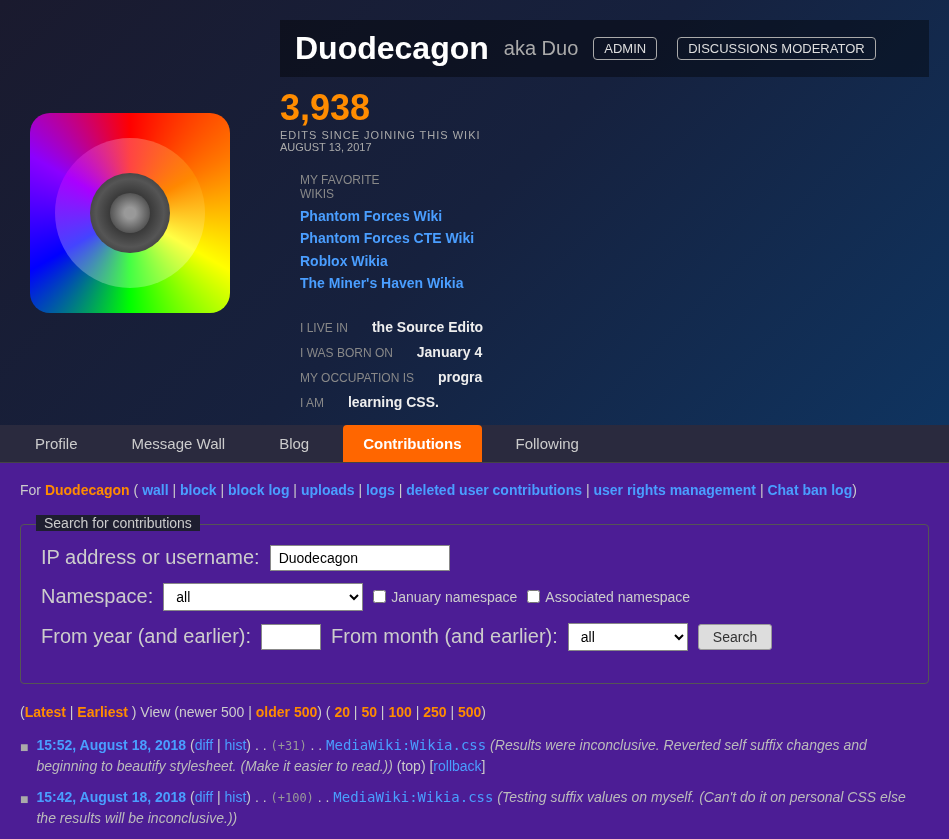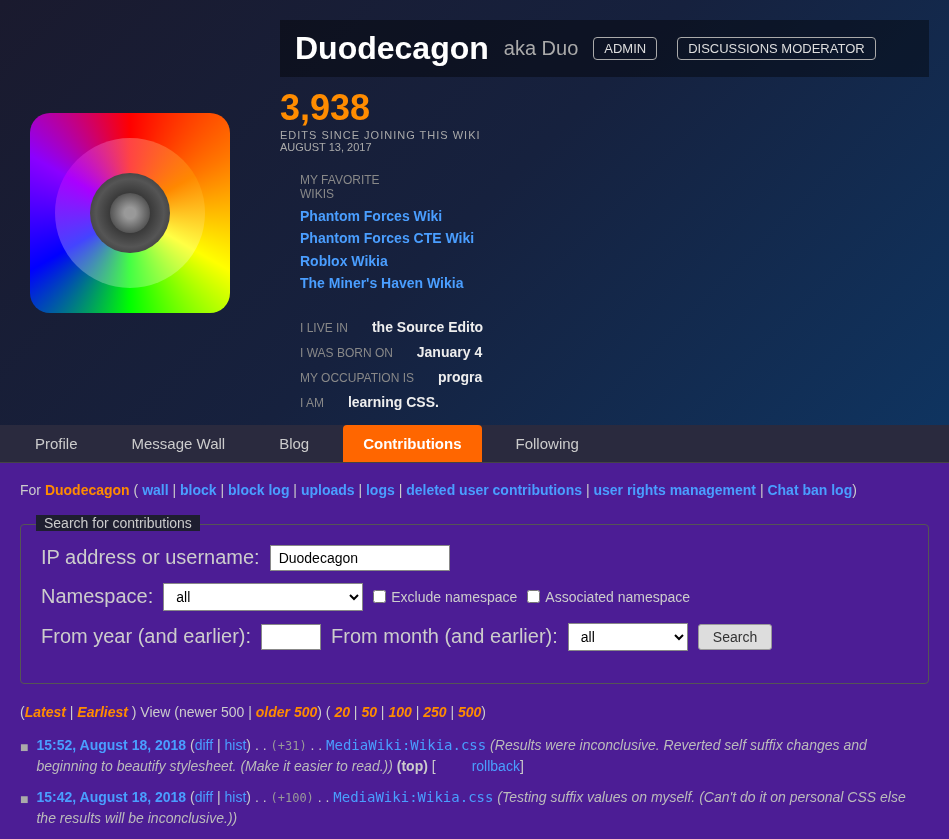--- a/index.html
+++ b/index.html
@@ -311,21 +311,20 @@
     .results-nav {
       font-size: 14px;
       margin-bottom: 15px;
       color: #ccc;
     }
 
     .results-nav a {
       color: #ff8c00;
       text-decoration: none;
       font-weight: bold;
-      font-style: italic;
     }
 
     .result-list {
       list-style: none;
       padding: 0;
     }
 
     .result-item {
       display: flex;
       align-items: flex-start;
@@ -371,25 +370,24 @@
       font-size: 12px;
     }
 
     .result-text em {
       color: #bbb;
       font-style: italic;
     }
 
     .result-text .rollback {
       color: #4a9eff;
-      margin-left: 36px;
     }
 
     .top-badge {
-      font-weight: bold;
+      font-weight: normal;
       color: #ccc;
     }
   </style>
 </head>
 <body>
 
 <div class="header">
 
   <div class="avatar-section">
     <div class="avatar-img">
@@ -481,21 +479,21 @@
       <input class="form-input" type="text" value="Duodecagon" style="width: 180px;">
     </div>
 
     <div class="form-row">
       <label class="form-label">Namespace:</label>
       <select class="form-select" style="width:200px;">
         <option>all</option>
       </select>
       <label class="checkbox-label">
         <input type="checkbox" style="">
-        <span>Exclude namespace</span>
+        <span>January namespace</span>
       </label>
       <label class="checkbox-label">
         <input type="checkbox" style="">
         <span>Associated namespace</span>
       </label>
     </div>
 
 
     <div class="form-row">
       <label class="form-label">From year (and earlier):</label>

